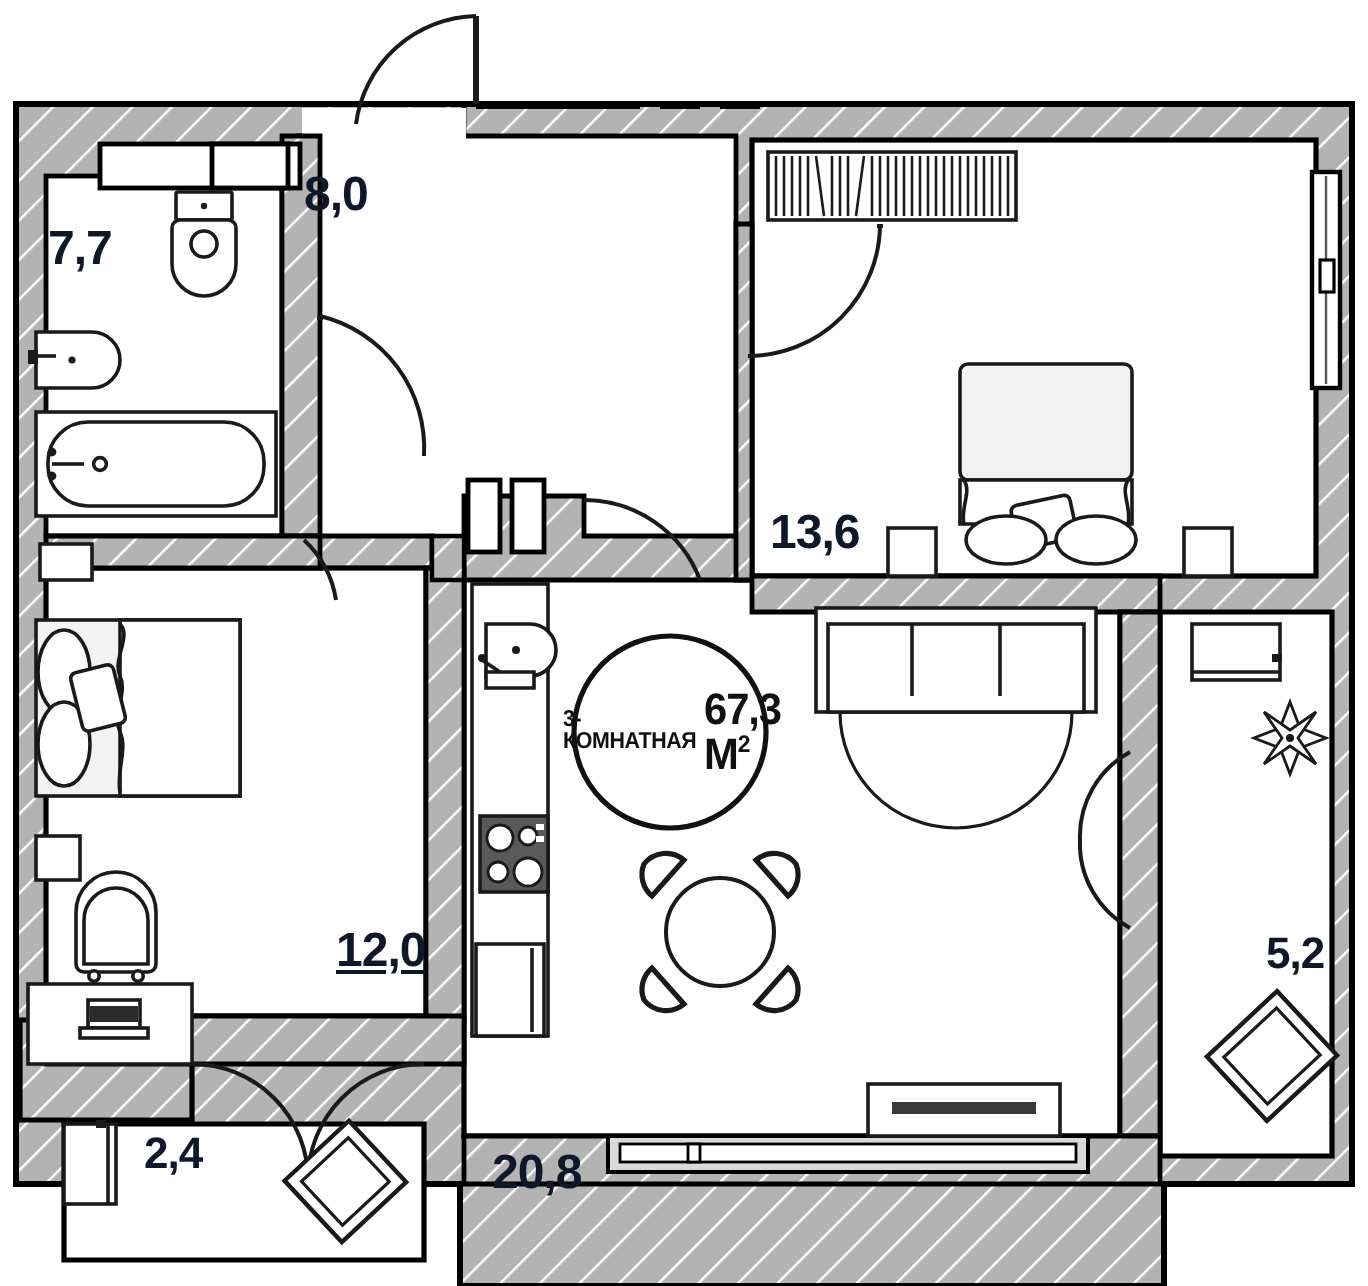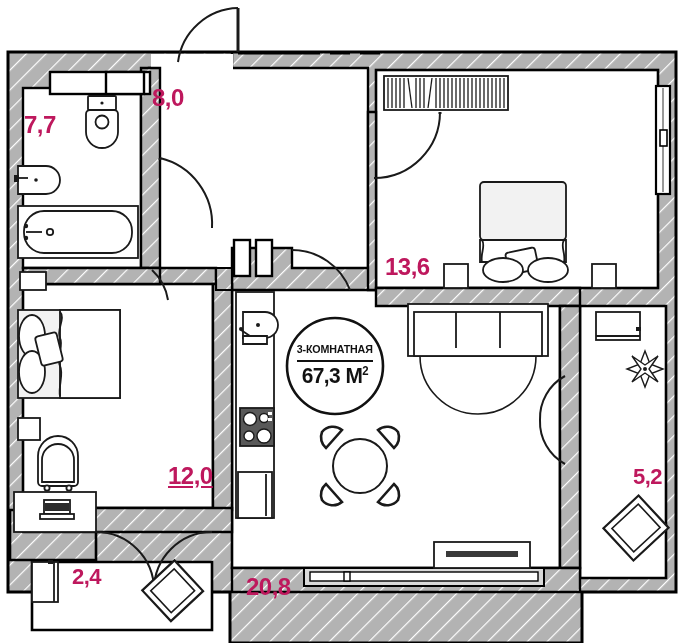--- a/index.html
+++ b/index.html
@@ -12,31 +12,31 @@
     width: 684px;
     height: 643px;
     background: #ffffff;
     overflow: hidden;
   }
   #plan-svg { position: absolute; left: 0; top: 0; }
   .area-label {
     position: absolute;
     font-family: "Liberation Sans", sans-serif;
     font-weight: bold;
-    color: #be185d;
+    color: #0f172a;
     white-space: nowrap;
     letter-spacing: -0.5px;
     text-align: right;
   }
   #badge {
     position: absolute;
     left: 288px; top: 331px;
     width: 94px; height: 70px;
     display: flex;
-    flex-direction: column;
+    flex-direction: row;
     align-items: center;
     justify-content: center;
   }
   #badge-title {
     font-family: "Liberation Sans", sans-serif;
     font-weight: bold;
     font-size: 11.5px;
     letter-spacing: -0.2px;
     color: #111;
     line-height: 1;

